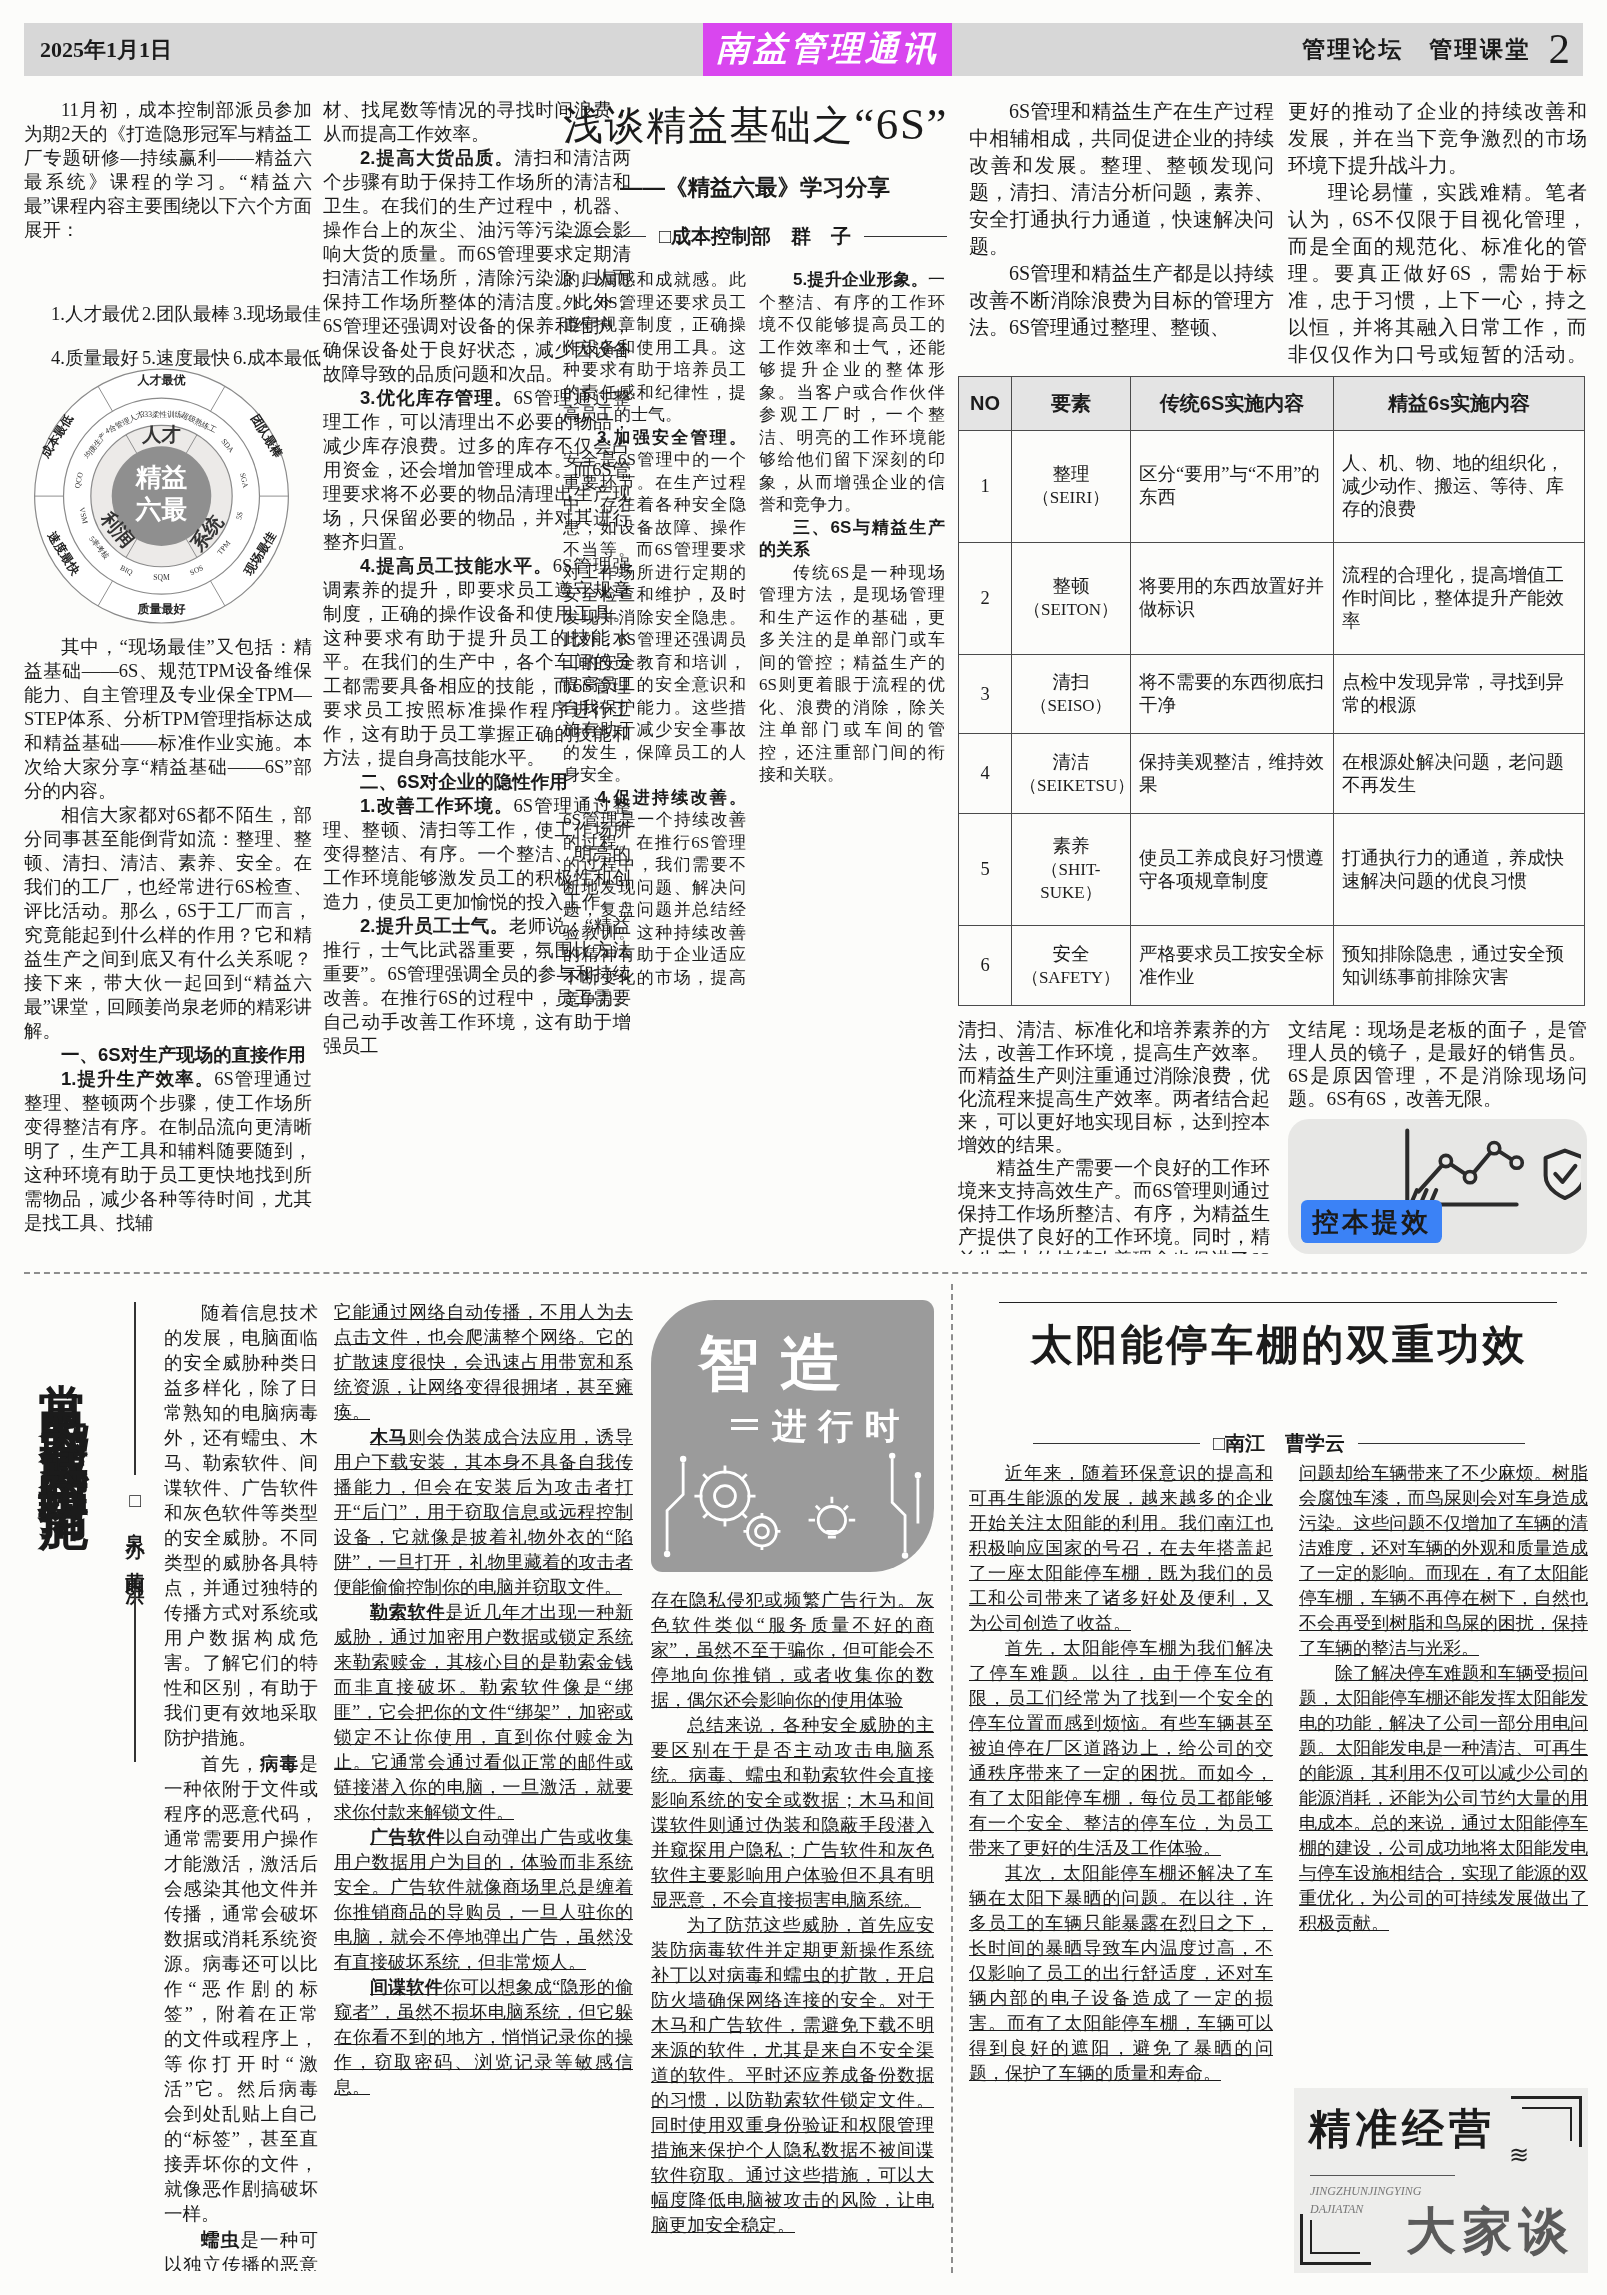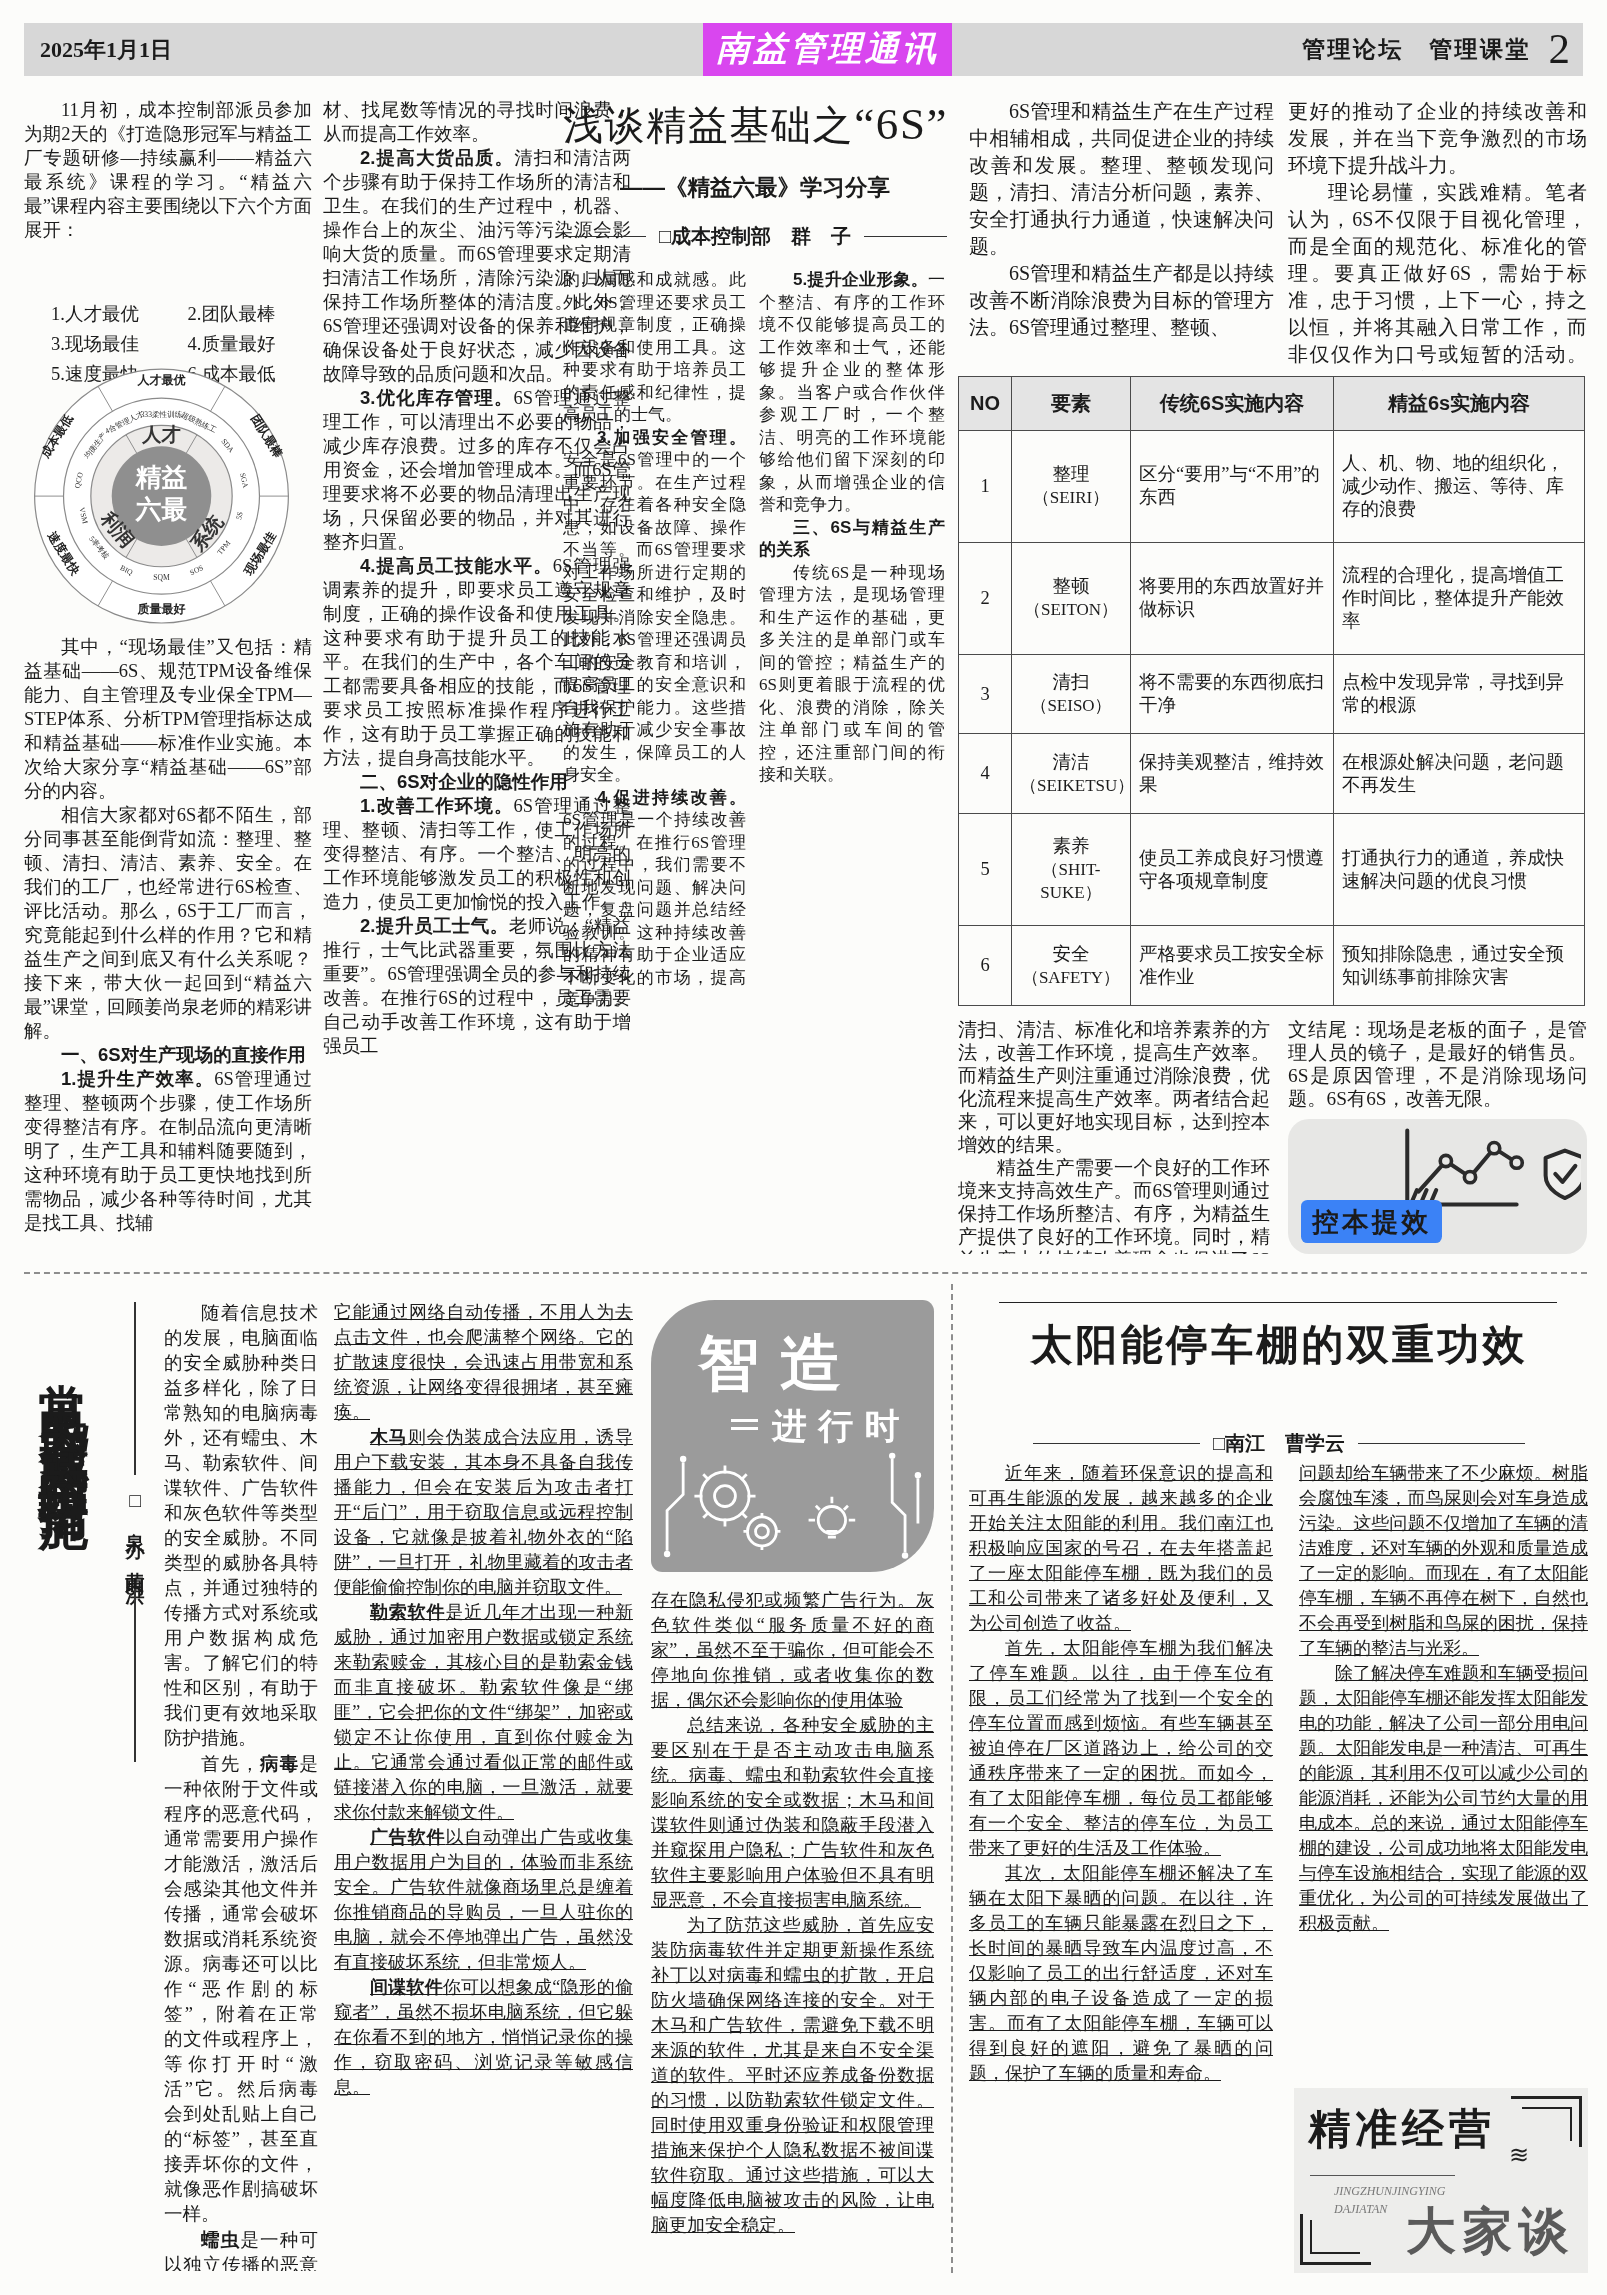--- a/index.html
+++ b/index.html
@@ -23,21 +23,21 @@
   .col p[data-type="head"]{text-indent:2em;font-weight:bold;font-family:"Liberation Sans","DejaVu Sans",sans-serif;}
   .col b{font-family:"Liberation Sans","DejaVu Sans",sans-serif;}
   .t23{font-size:18.5px;line-height:24px;}
   .t21{font-size:17px;line-height:22.5px;}
   .t25{font-size:20px;line-height:27px;}
   .t24{font-size:19.3px;line-height:23px;}
   .t26{font-size:18px;line-height:25px;text-decoration:underline;}
   .t23b{font-size:18.5px;line-height:25px;}
   
   .sixlist{margin:17.7px 0 8px 27px;padding:0;list-style:none;display:grid;
-           grid-template-columns:1fr 1fr;row-gap:5px;font-size:18.5px;}
+           grid-template-columns:1fr 1fr 1fr;row-gap:19px;font-size:18.5px;}
   .wheel{display:block;margin:3.2px auto;}
   .mid-title{position:absolute;left:563px;top:98px;width:384px;text-align:center;}
   .mt-main{font-size:40px;font-weight:normal;letter-spacing:1.6px;white-space:nowrap;}
   .mt-main .q{font-size:45px;}
   .mt-sub{margin-top:19.3px;font-size:22.5px;font-weight:bold;font-family:"Liberation Sans","DejaVu Sans",sans-serif;}
   .byline{display:flex;align-items:center;gap:13px;margin-top:19.3px;
           font-size:20px;font-weight:bold;font-family:"Liberation Sans","DejaVu Sans",sans-serif;}
   .byline::before,.byline::after{content:"";flex:1;border-top:1.6px solid #333;}
   
   .s6-table{position:absolute;left:958px;top:376px;width:627px;height:630px;border-collapse:collapse;
@@ -78,21 +78,21 @@
   
   .so-rule{position:absolute;left:999px;top:1302px;width:558px;border-top:1.6px solid #222;}
   .so-title{position:absolute;left:969px;top:1317px;width:620px;text-align:center;
             font-size:42px;font-weight:bold;letter-spacing:3.2px;}
   .so-byline{position:absolute;left:1033px;top:1411px;width:492px;}
   
   .jz{position:absolute;left:1294px;top:2088px;width:294px;height:185px;background:#ededeb;}
   .jz1{position:absolute;left:14.5px;top:13px;font-size:42px;font-weight:bold;letter-spacing:4.8px;}
   .jz-wave{position:absolute;left:215px;top:53px;font-size:24px;color:#222;letter-spacing:1.6px;}
   .jz-line{position:absolute;left:16px;top:87px;width:145px;border-top:1.6px solid #555;}
-  .jz-latin{position:absolute;left:16px;top:95px;font-size:12px;font-style:italic;color:#777;line-height:17.7px;margin-left:24px;}
+  .jz-latin{position:absolute;left:16px;top:95px;font-size:12px;font-style:italic;color:#777;line-height:17.7px;}
   .jz2{position:absolute;right:13px;bottom:8px;font-size:50px;font-weight:bold;color:#5a5a5a;letter-spacing:6.4px;}
   .jz-cnr{position:absolute;border:0 solid #222;}
   .jz-tr1{right:6.4px;top:8px;width:68px;height:48px;border-top-width:3.2px;border-right-width:3.2px;}
   .jz-tr2{right:16px;top:19.3px;width:48px;height:32px;border-top-width:2.4px;border-right-width:2.4px;}
   .jz-bl1{left:6.4px;bottom:8px;width:68px;height:48px;border-bottom-width:3.2px;border-left-width:3.2px;}
   .jz-bl2{left:16px;bottom:19.3px;width:48px;height:32px;border-bottom-width:2.4px;border-left-width:2.4px;}
 </style>
 </head>
 <body>
 

